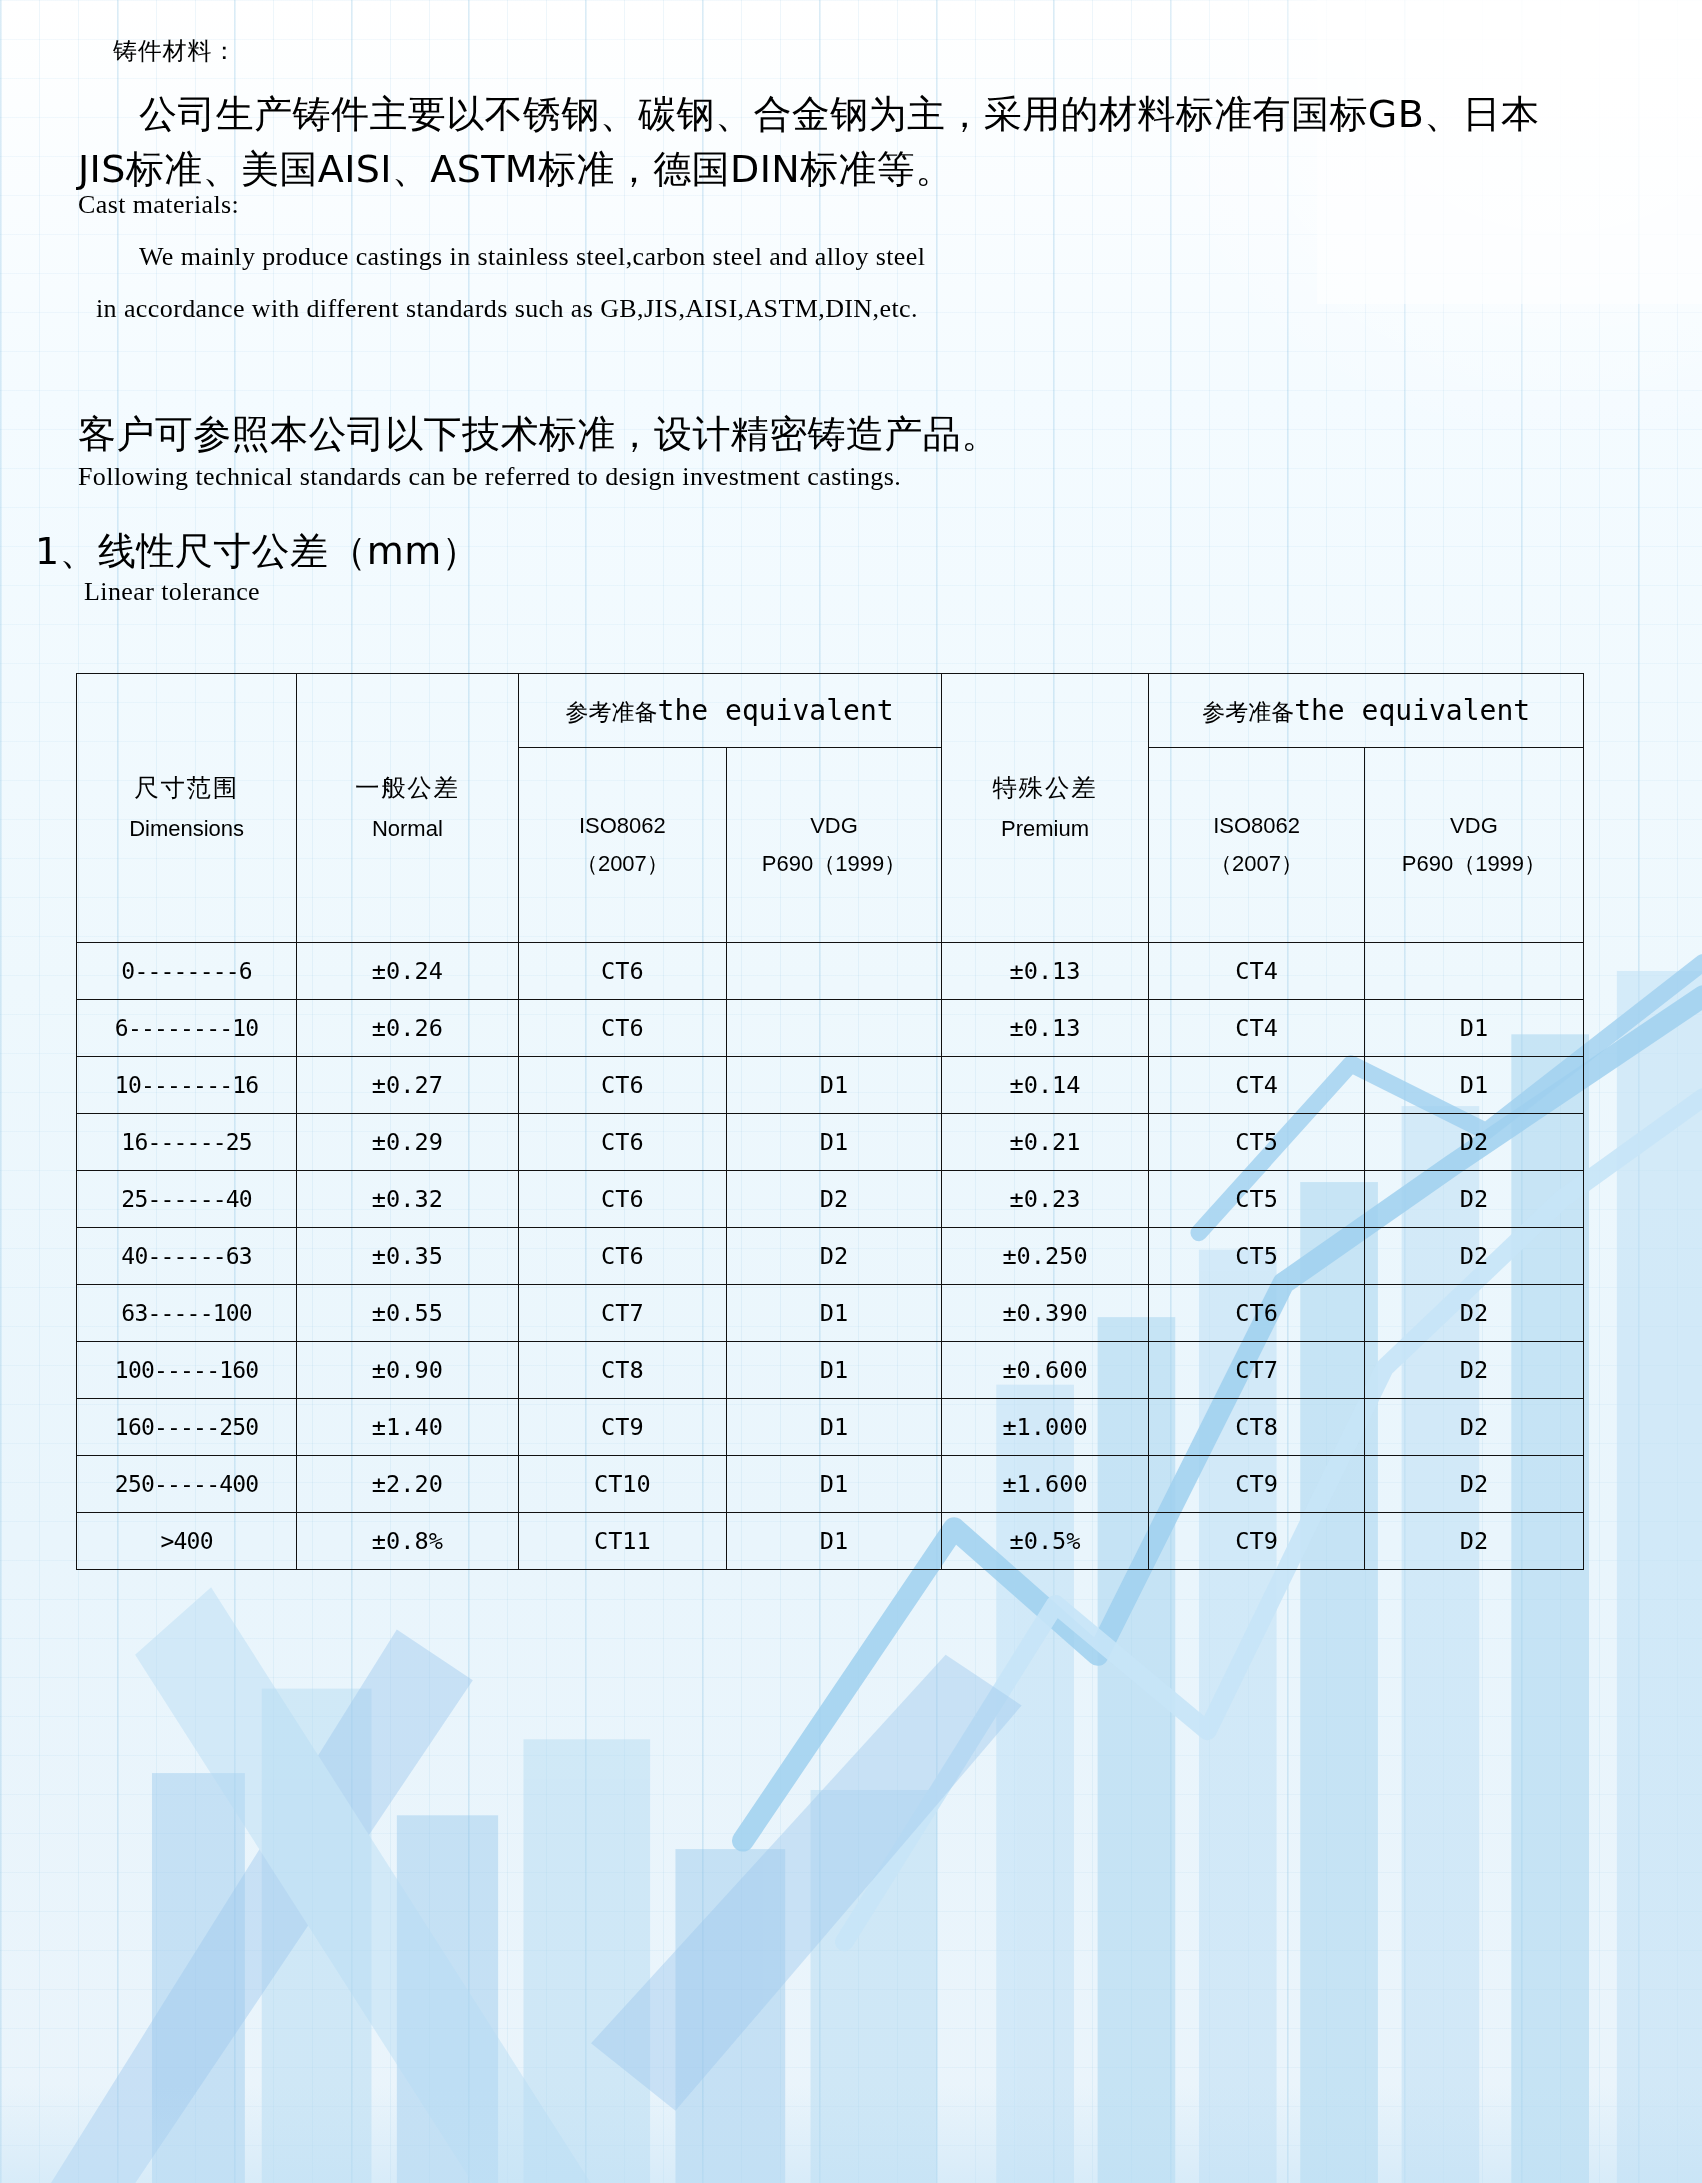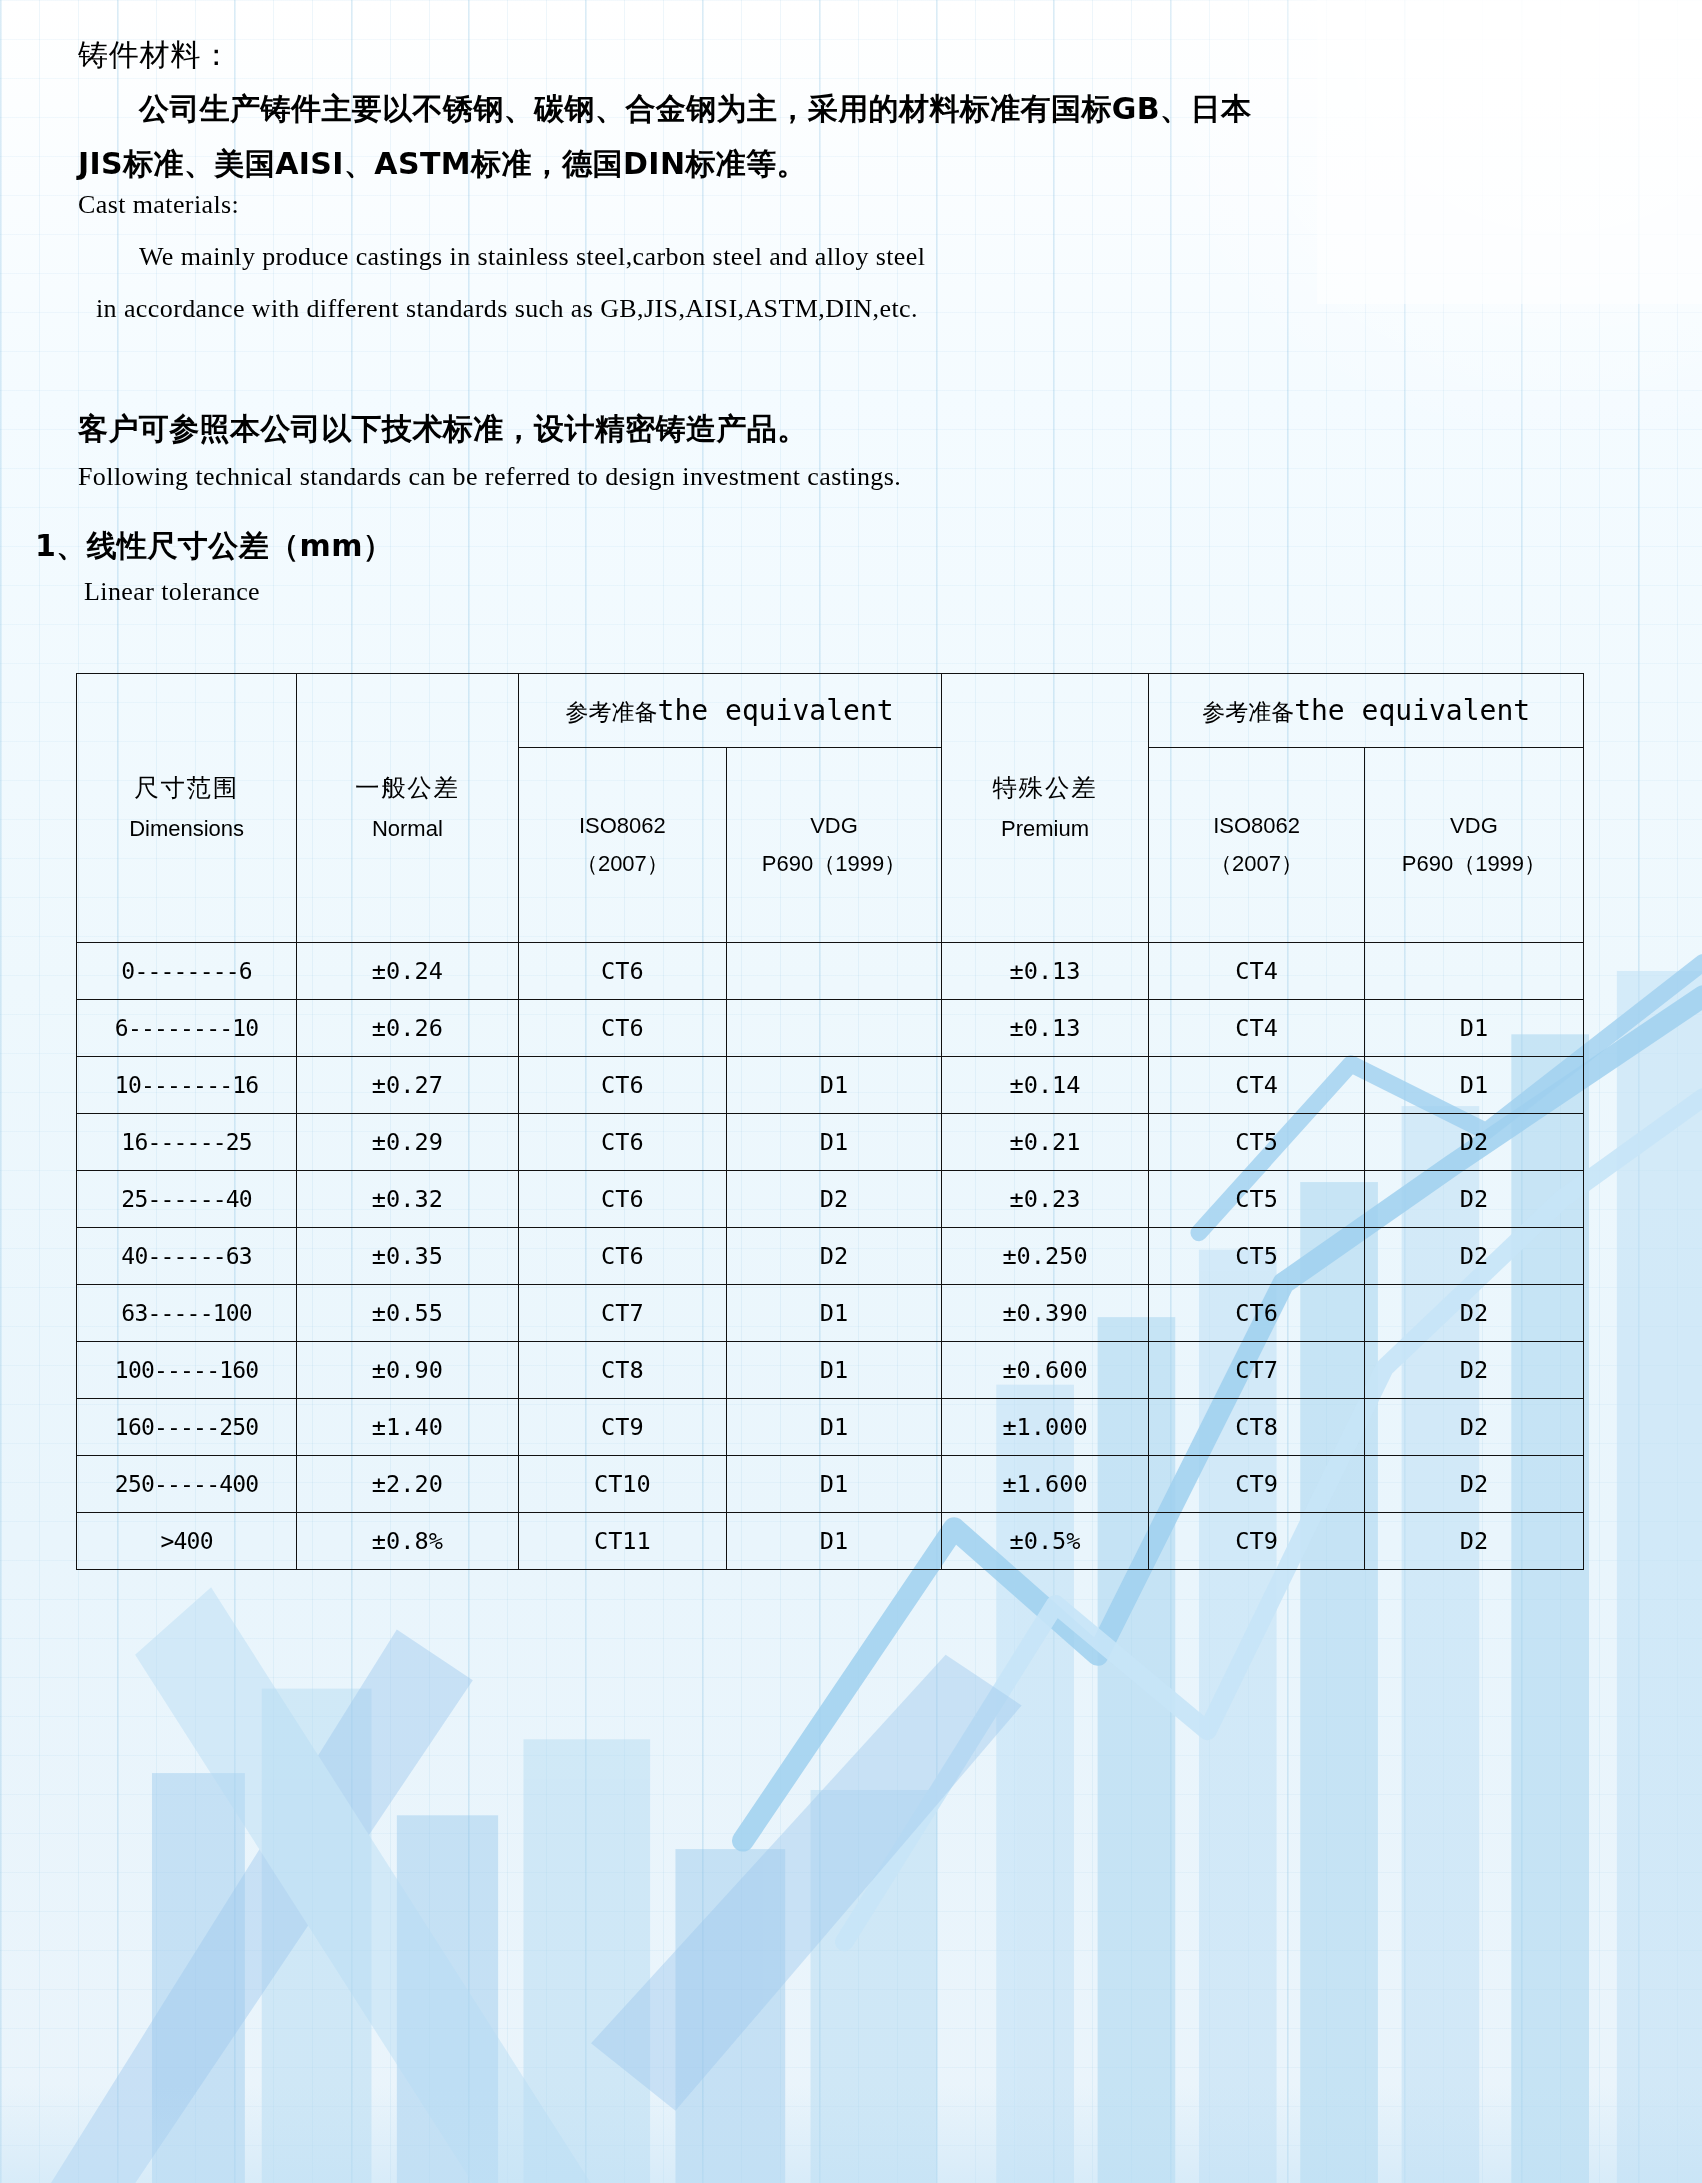--- a/index.html
+++ b/index.html
@@ -55,27 +55,27 @@
   }
 
   .cn { font-family: "DejaVu Sans", "Liberation Sans", sans-serif; }
 
   .para {
     color: #000;
     white-space: pre;
     position: absolute;
   }
   .t-cn-title {
-    font-size: 30px;
+    font-size: 24px;
     letter-spacing: 0.8px;
+    padding-left: 35px;
   }
   .t-cn-body {
-    font-size: 30px;
+    font-size: 38px;
     letter-spacing: 0.4px;
-    font-weight: bold;
   }
   .t-en {
     font-family: Liberation Serif, serif;
     font-size: 26px;
     letter-spacing: 0.4px;
   }
 
   
   #tolerance-table-wrap {
     position: absolute;

